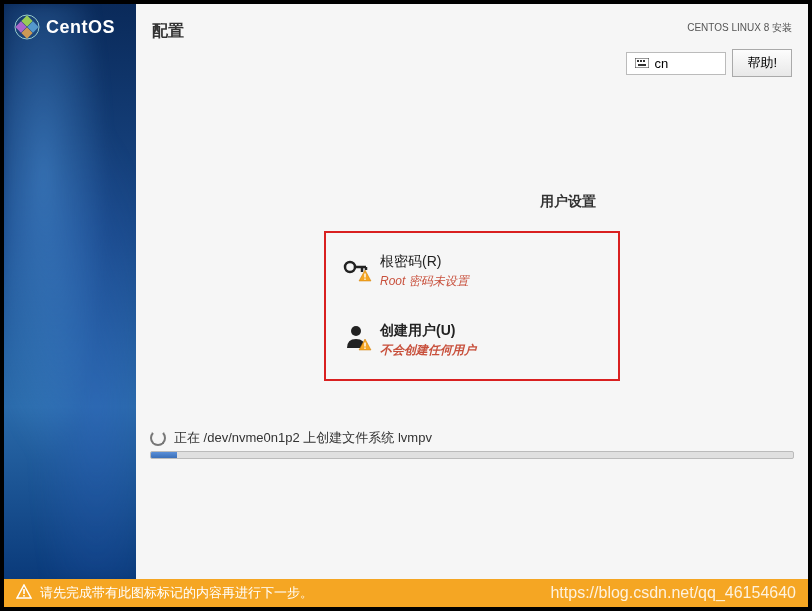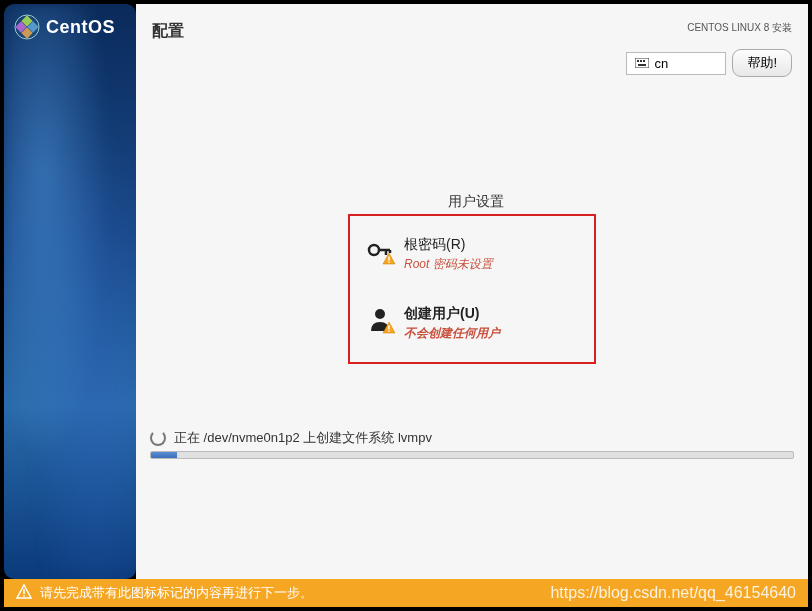--- a/index.html
+++ b/index.html
@@ -20,21 +20,20 @@
     .main {
       flex: 1;
       display: flex;
       overflow: hidden;
     }
     .sidebar {
       width: 132px;
       background: linear-gradient(180deg, #0a2a5a 0%, #1a4a8a 40%, #2a6aaa 70%, #0a3a7a 100%);
       position: relative;
       overflow: hidden;
-      border-radius: 10px;
     }
     .sidebar::before {
       content: "";
       position: absolute;
       inset: 0;
       background:
         radial-gradient(ellipse at 30% 30%, rgba(100,180,255,.4), transparent 50%),
         radial-gradient(ellipse at 70% 70%, rgba(50,100,200,.3), transparent 50%);
       filter: blur(6px);
     }
@@ -94,45 +93,45 @@
       padding: 3px 8px;
       font-size: 13px;
       display: flex;
       align-items: flex-start;
       gap: 5px;
       width: 100px;
     }
     .help-btn {
       background: linear-gradient(#fdfdfd, #e8e8e8);
       border: 1px solid #aaa;
-      border-radius: 9px;
+      border-radius: 0;
       padding: 4px 14px;
       font-size: 13px;
       cursor: pointer;
     }
     .center-area {
       flex: 1;
       display: flex;
       flex-direction: column;
       align-items: center;
       padding-top: 110px;
     }
     .section-title {
       font-size: 14px;
-      font-weight: 400;
+      font-weight: 700;
       color: #333;
-      margin-bottom: 3px;
+      margin-bottom: 20px;
       width: 248px;
-      text-align: center;
+      text-align: right;
       padding-left: 8px;
     }
     .spokes-box {
       border: 2px solid #d92020;
       padding: 16px 24px 16px 16px;
-      width: 248px;
+      width: 296px;
     }
     .spoke {
       display: flex;
       gap: 10px;
       align-items: flex-start;
       cursor: pointer;
       padding: 4px 0;
     }
     .spoke + .spoke { margin-top: 24px; font-weight: bold; }
     .spoke-icon {

